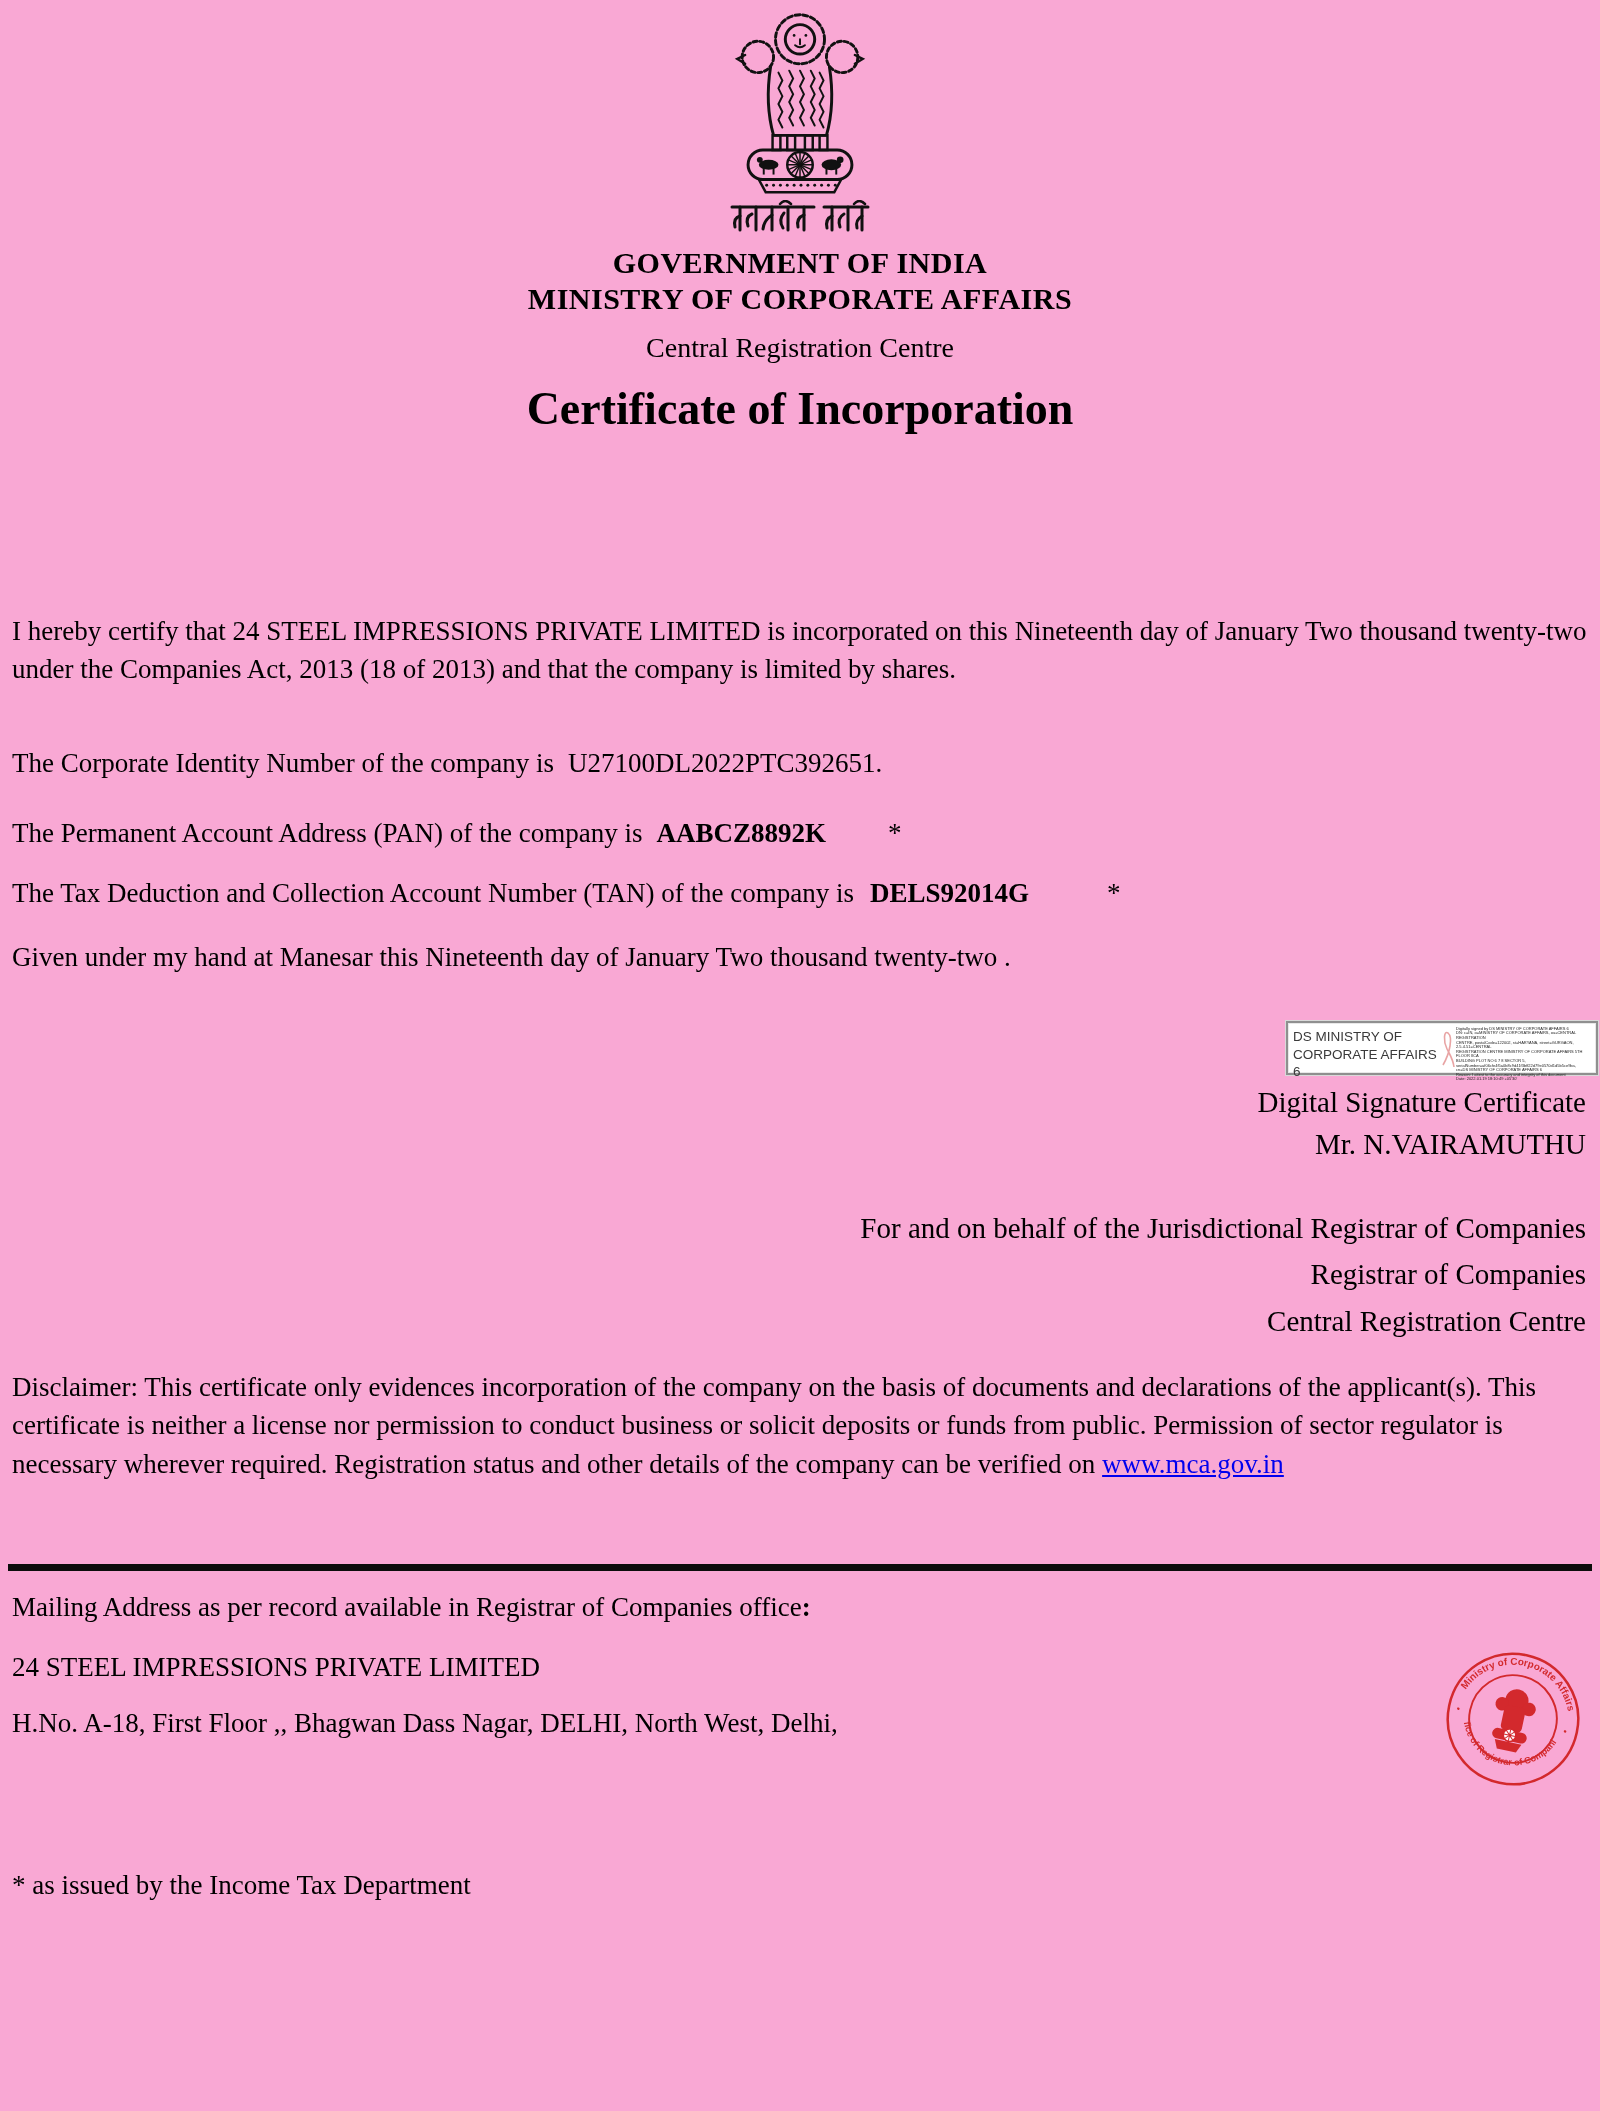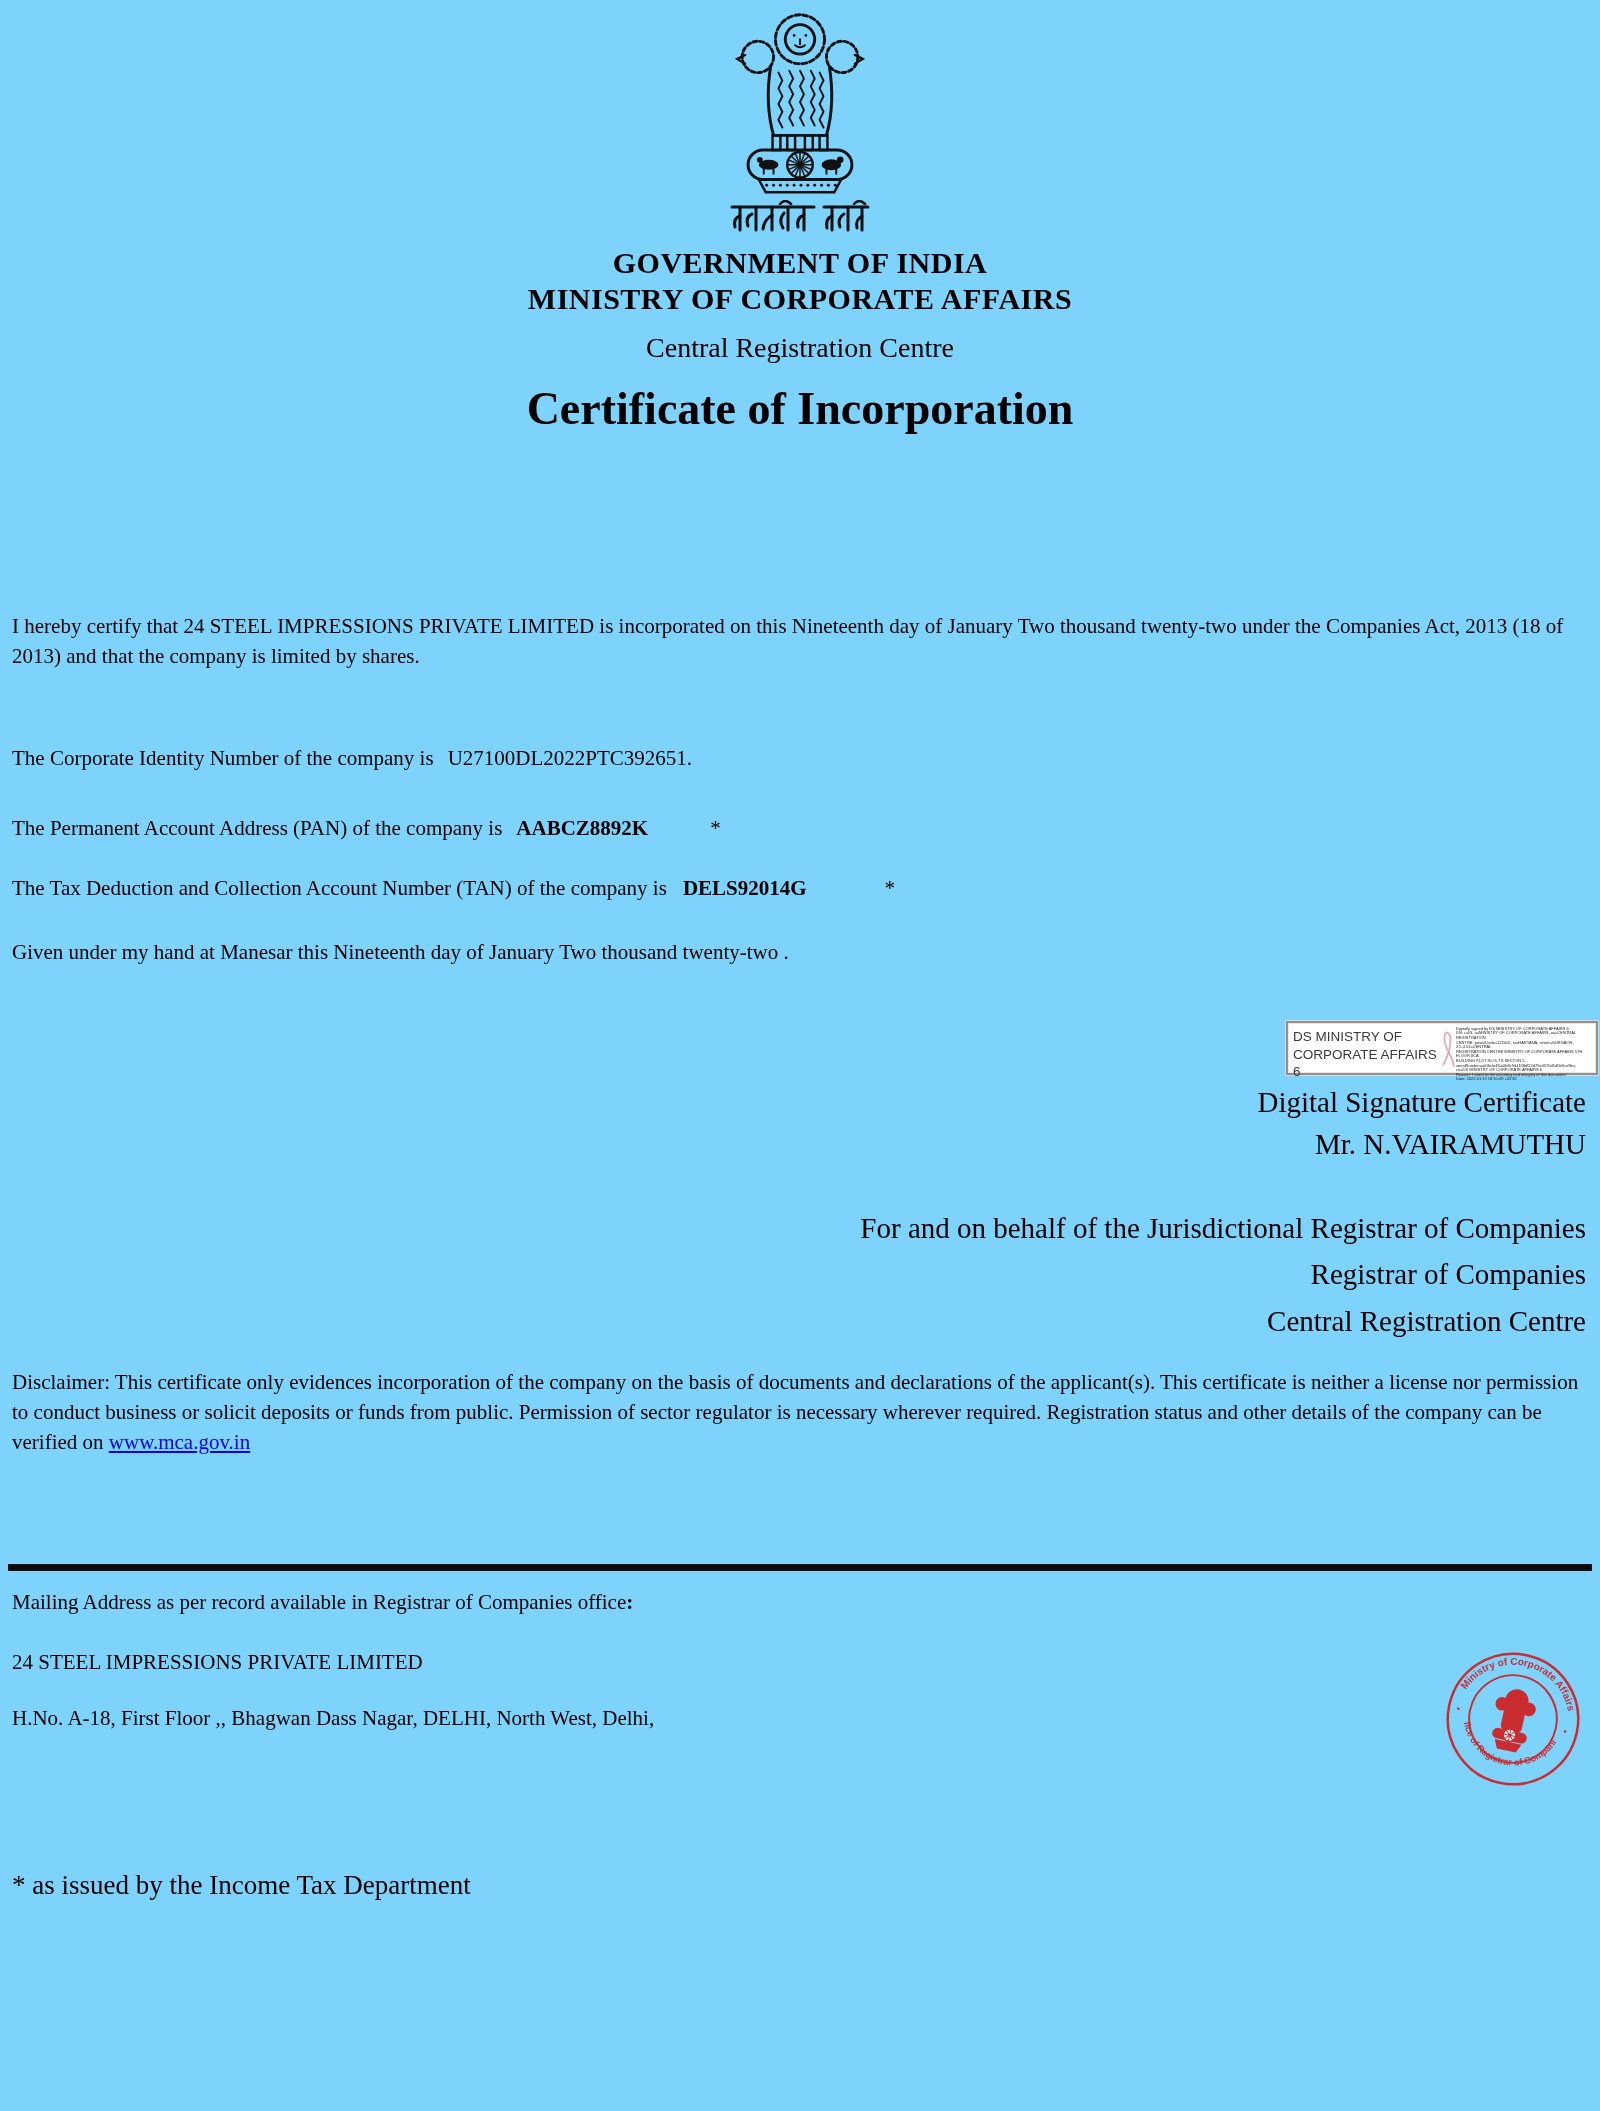--- a/index.html
+++ b/index.html
@@ -1,38 +1,38 @@
 <!DOCTYPE html>
 <html><head>
 <meta charset="utf-8">
 <style>
   html,body{margin:0;padding:0;background:#ffffff;}
   .page{
     position:relative;
     width:1600px;
     height:2111px;
-    background:#7dd3fc;
+    background:#f9a8d4;
     font-family:"Liberation Serif", serif;
     color:#000;
     overflow:hidden;
   }
   .abs{position:absolute;left:12px;right:12px;}
   .center{text-align:center;}
   .right{text-align:right;}
 
   .emblem-wrap{position:absolute;top:6px;left:0;right:0;text-align:center;}
   .motto-wrap{position:absolute;top:200px;left:0;right:0;text-align:center;}
 
   .gov-line{top:246px;font-size:30px;font-weight:bold;letter-spacing:.5px;}
   .ministry-line{top:282px;font-size:30px;font-weight:bold;letter-spacing:.5px;}
   .centre-line{top:332px;font-size:28px;}
   .doc-title{top:382px;font-size:46px;font-weight:bold;}
   .pursuant{top:466px;font-size:27px;line-height:1.4;}
 
-  .bodytext{font-size:21px;line-height:1.42;}
+  .bodytext{font-size:27px;line-height:1.42;}
   .certify{top:612px;}
   .cin{top:744px;}
   .pan{top:814px;}
   .tan{top:874px;}
   .given{top:938px;}
 
   .val-gap{margin-left:14px;}
   .bold{font-weight:bold;}
   .star-pan{margin-left:62px;}
   .star-tan{margin-left:78px;}

